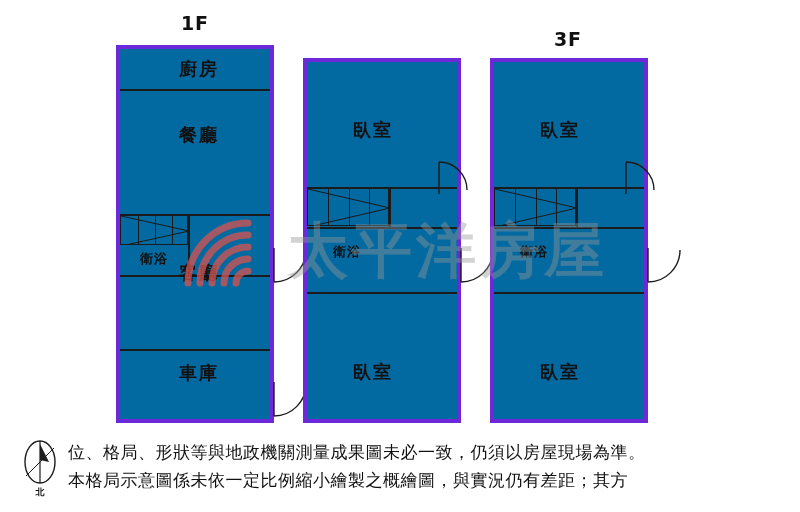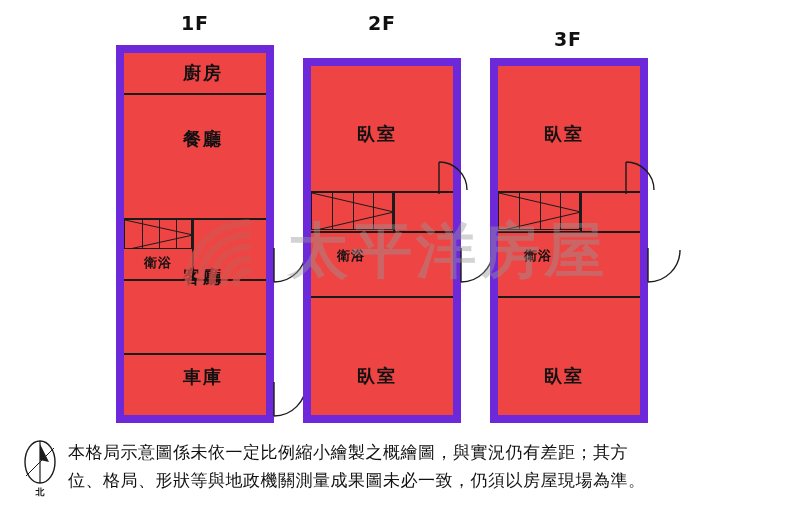--- a/index.html
+++ b/index.html
@@ -32,22 +32,22 @@
     text-align: center;
     width: 80px;
   }
   #label-1f { left: 155px; top: 12px; }
   #label-2f { left: 342px; top: 12px; }
   #label-3f { left: 528px; top: 12px; margin-top: 16px; }
 
   
   .plan {
     position: absolute;
-    border: 8px solid #6d28d9;
-    background: #ef4444;
+    border: 4px solid #6d28d9;
+    background: #0369a1;
     box-sizing: border-box;
   }
   #plan-1f { left: 116px; top: 45px; width: 158px; height: 378px; }
   #plan-2f { left: 303px; top: 58px; width: 158px; height: 365px; }
   #plan-3f { left: 490px; top: 58px; width: 158px; height: 365px; }
 
   
   .hwall {
     position: absolute;
     left: 0;
@@ -165,21 +165,20 @@
     font-weight: bold;
     color: #111;
   }
 </style>
 </head>
 <body>
 
 <div id="canvas">
 
   <div class="floor-label" id="label-1f">1F</div>
-  <div class="floor-label" id="label-2f">2F</div>
   <div class="floor-label" id="label-3f">3F</div>
 
   <div class="plan" id="plan-1f">
 
     <div class="hwall" style="top:40px;"></div>
     <div class="hwall" style="top:165px;"></div>
     <div class="hwall" style="top:226px;"></div>
     <div class="hwall" style="top:300px;"></div>
 
     <div class="vwall" style="left:68px; top:165px; height:61px;"></div>
@@ -307,17 +306,17 @@
     <svg width="44" height="52" viewBox="0 0 44 52">
       <ellipse cx="22" cy="24" rx="15" ry="21" fill="none" stroke="#1b1b1b" stroke-width="1.4"></ellipse>
       <line x1="22" y1="3" x2="22" y2="45" stroke="#1b1b1b" stroke-width="1.2"></line>
       <path d="M22 6 L31 24 L22 22 Z" fill="#1b1b1b"></path>
       <line x1="8" y1="38" x2="36" y2="10" stroke="#1b1b1b" stroke-width="1"></line>
     </svg>
     <div class="n-label">北</div>
   </div>
 
   <div id="footer-note">
+    <div>位、格局、形狀等與地政機關測量成果圖未必一致，仍須以房屋現場為準。</div>
     <div>本格局示意圖係未依一定比例縮小繪製之概繪圖，與實況仍有差距；其方</div>
-    <div>位、格局、形狀等與地政機關測量成果圖未必一致，仍須以房屋現場為準。</div>
   </div>
 
 </div>
 
 </body></html>

